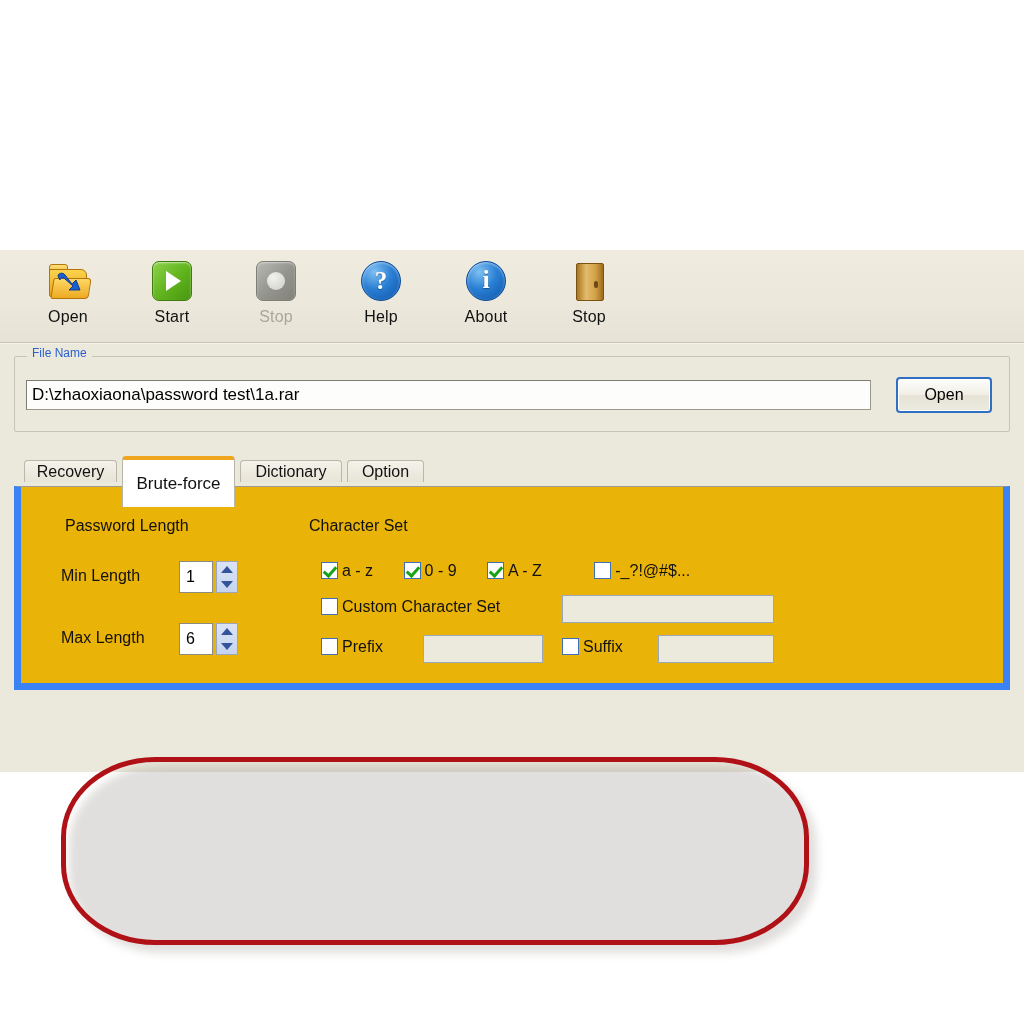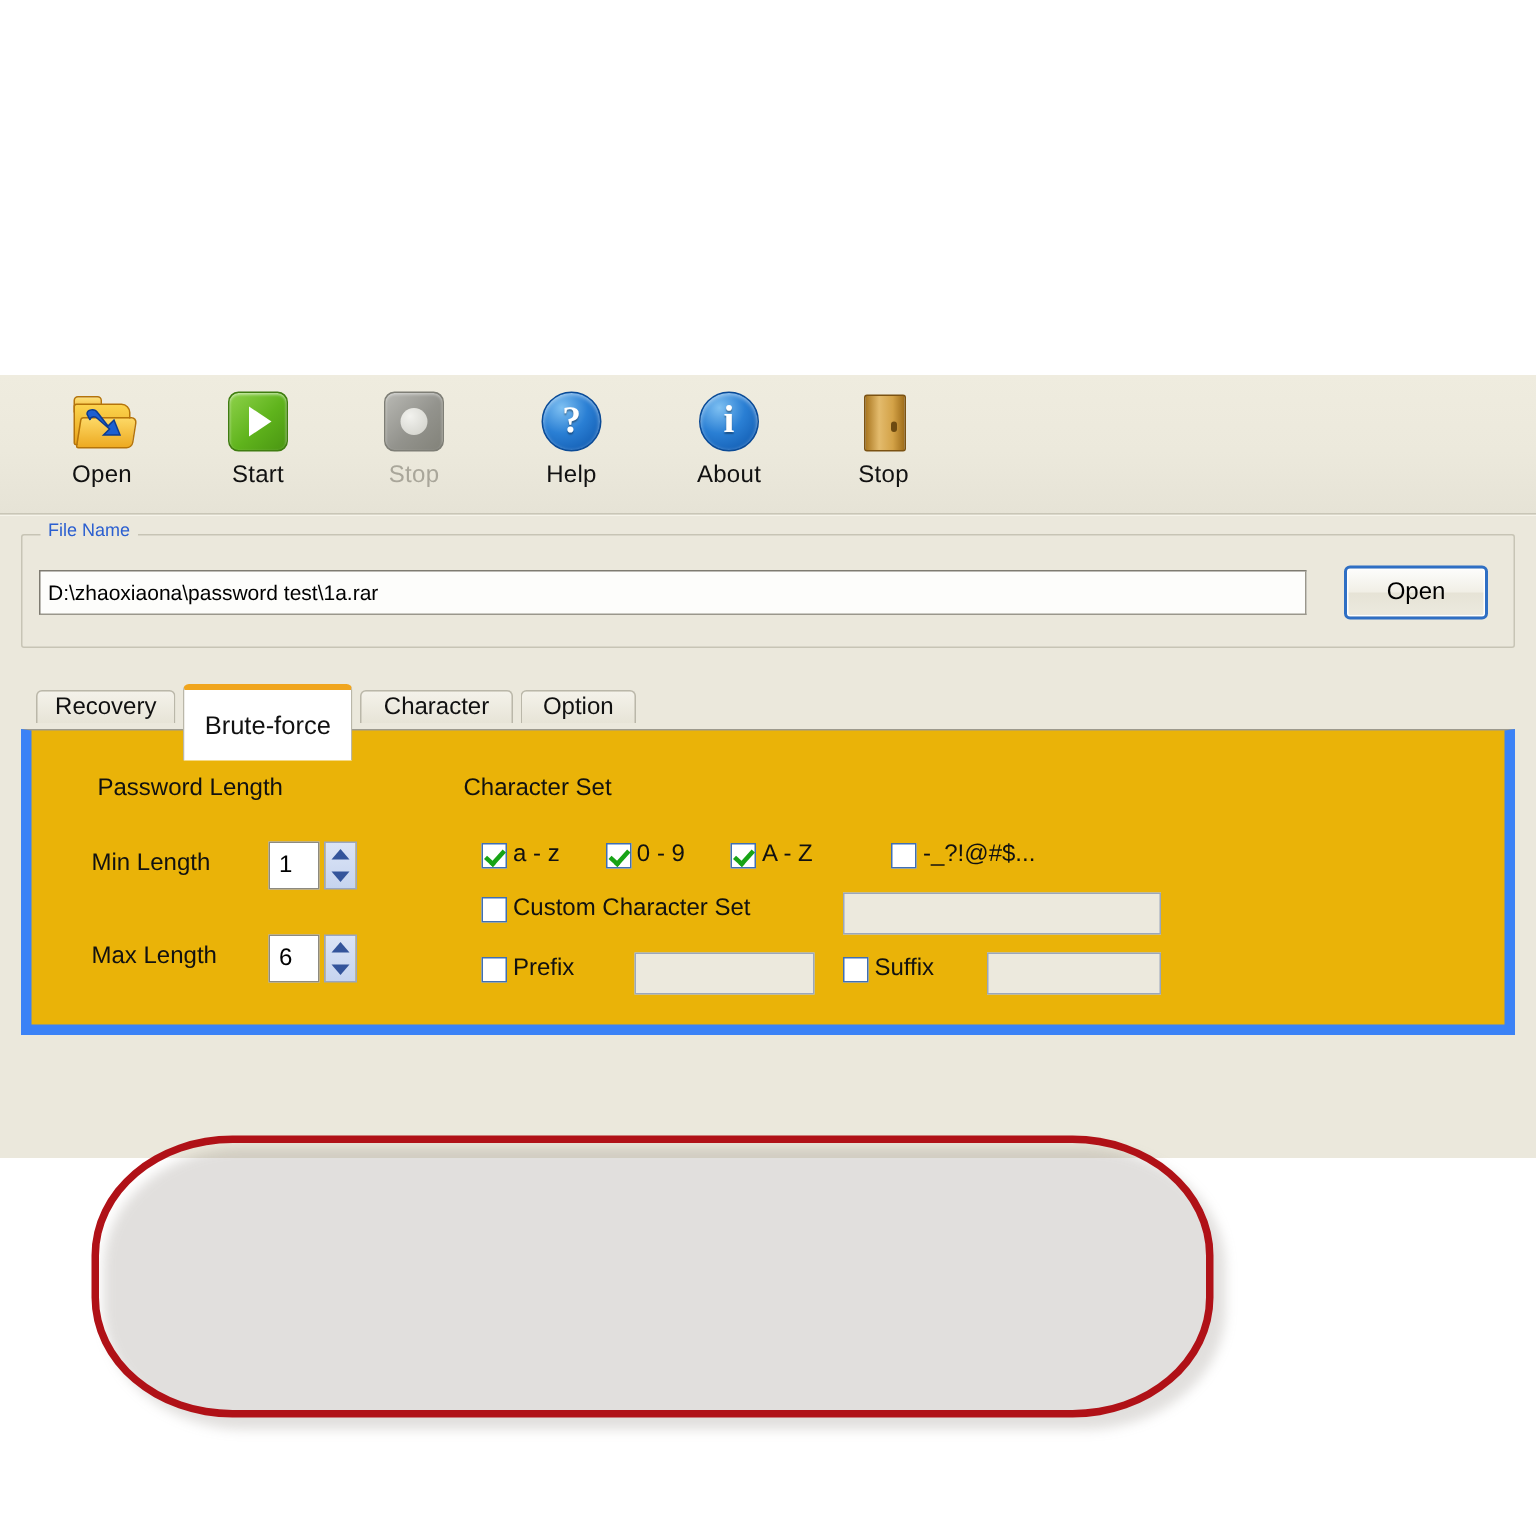--- a/index.html
+++ b/index.html
@@ -147,21 +147,21 @@
   #filename-input {
     position: absolute;
     left: 11px; top: 23px;
     width: 845px; height: 30px;
     background: #fdfdfb;
     border: 1px solid #9a978c;
     border-top-color: #7e7b71;
     border-left-color: #7e7b71;
     box-sizing: border-box;
     font-family: "Liberation Sans", sans-serif;
-    font-size: 14px;
+    font-size: 17px;
     color: #000;
     padding: 0 5px;
     line-height: 28px;
     white-space: nowrap;
     overflow: hidden;
     outline: none;
   }
   #open-button {
     position: absolute;
     right: 17px; top: 20px;
@@ -397,21 +397,21 @@
 
   <div id="filename-group">
     <div id="filename-legend">File Name</div>
     <div id="filename-input">D:\zhaoxiaona\password test\1a.rar</div>
     <div id="open-button">Open</div>
   </div>
 
   <div id="tabstrip">
     <div class="tab" style="left:10px;  width:93px;">Recovery</div>
     <div class="tab active" style="left:108px; width:113px;">Brute-force</div>
-    <div class="tab" style="left:226px; width:102px;">Character</div>
+    <div class="tab" style="left:226px; width:102px;">Dictionary</div>
     <div class="tab" style="left:333px; width:77px;">Option</div>
   </div>
 
   <div id="tabpanel">
 
     <div id="pw-length-title">Password Length</div>
 
     <div class="len-row" id="min-row">
       <div class="len-label">Min Length</div>
       <div class="len-field">1</div>

